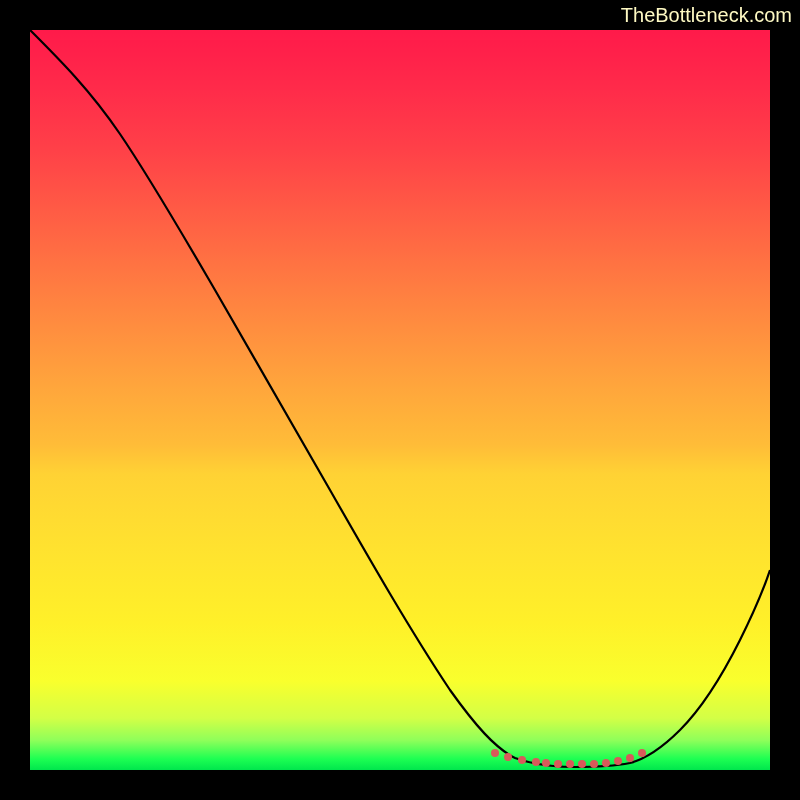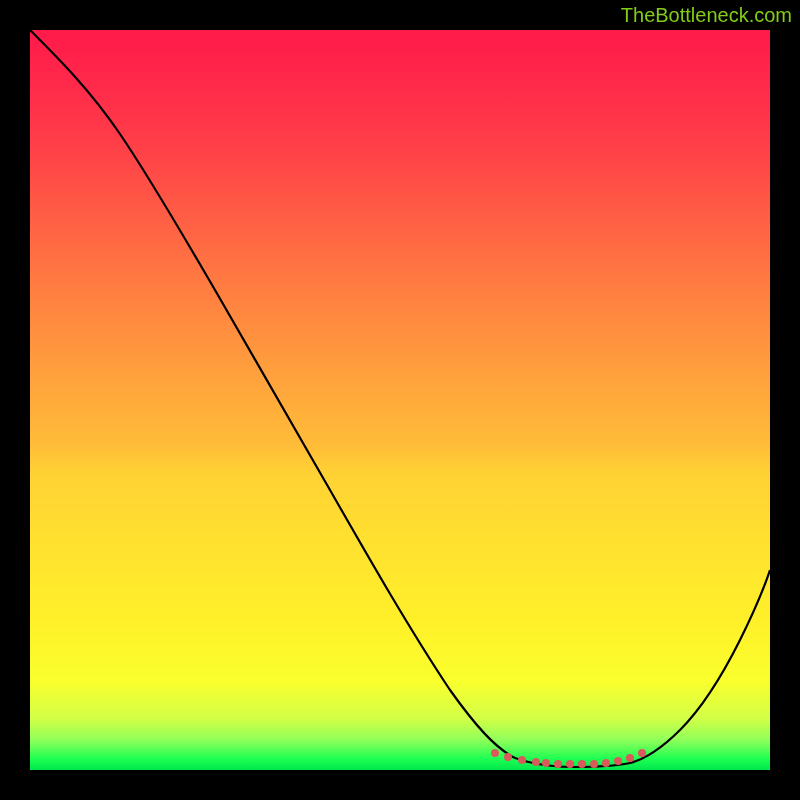--- a/index.html
+++ b/index.html
@@ -11,21 +11,21 @@
       width: 800px;
       height: 800px;
       background: #000;
       position: relative;
       font-family: Arial, sans-serif;
     }
     .watermark {
       position: absolute;
       top: 4px;
       right: 8px;
-      color: #84cc16;
+      color: #fef9c3;
       font-size: 20px;
       font-weight: 500;
       z-index: 10;
     }
     .plot-area {
       position: absolute;
       left: 30px;
       top: 30px;
       width: 740px;
       height: 740px;

